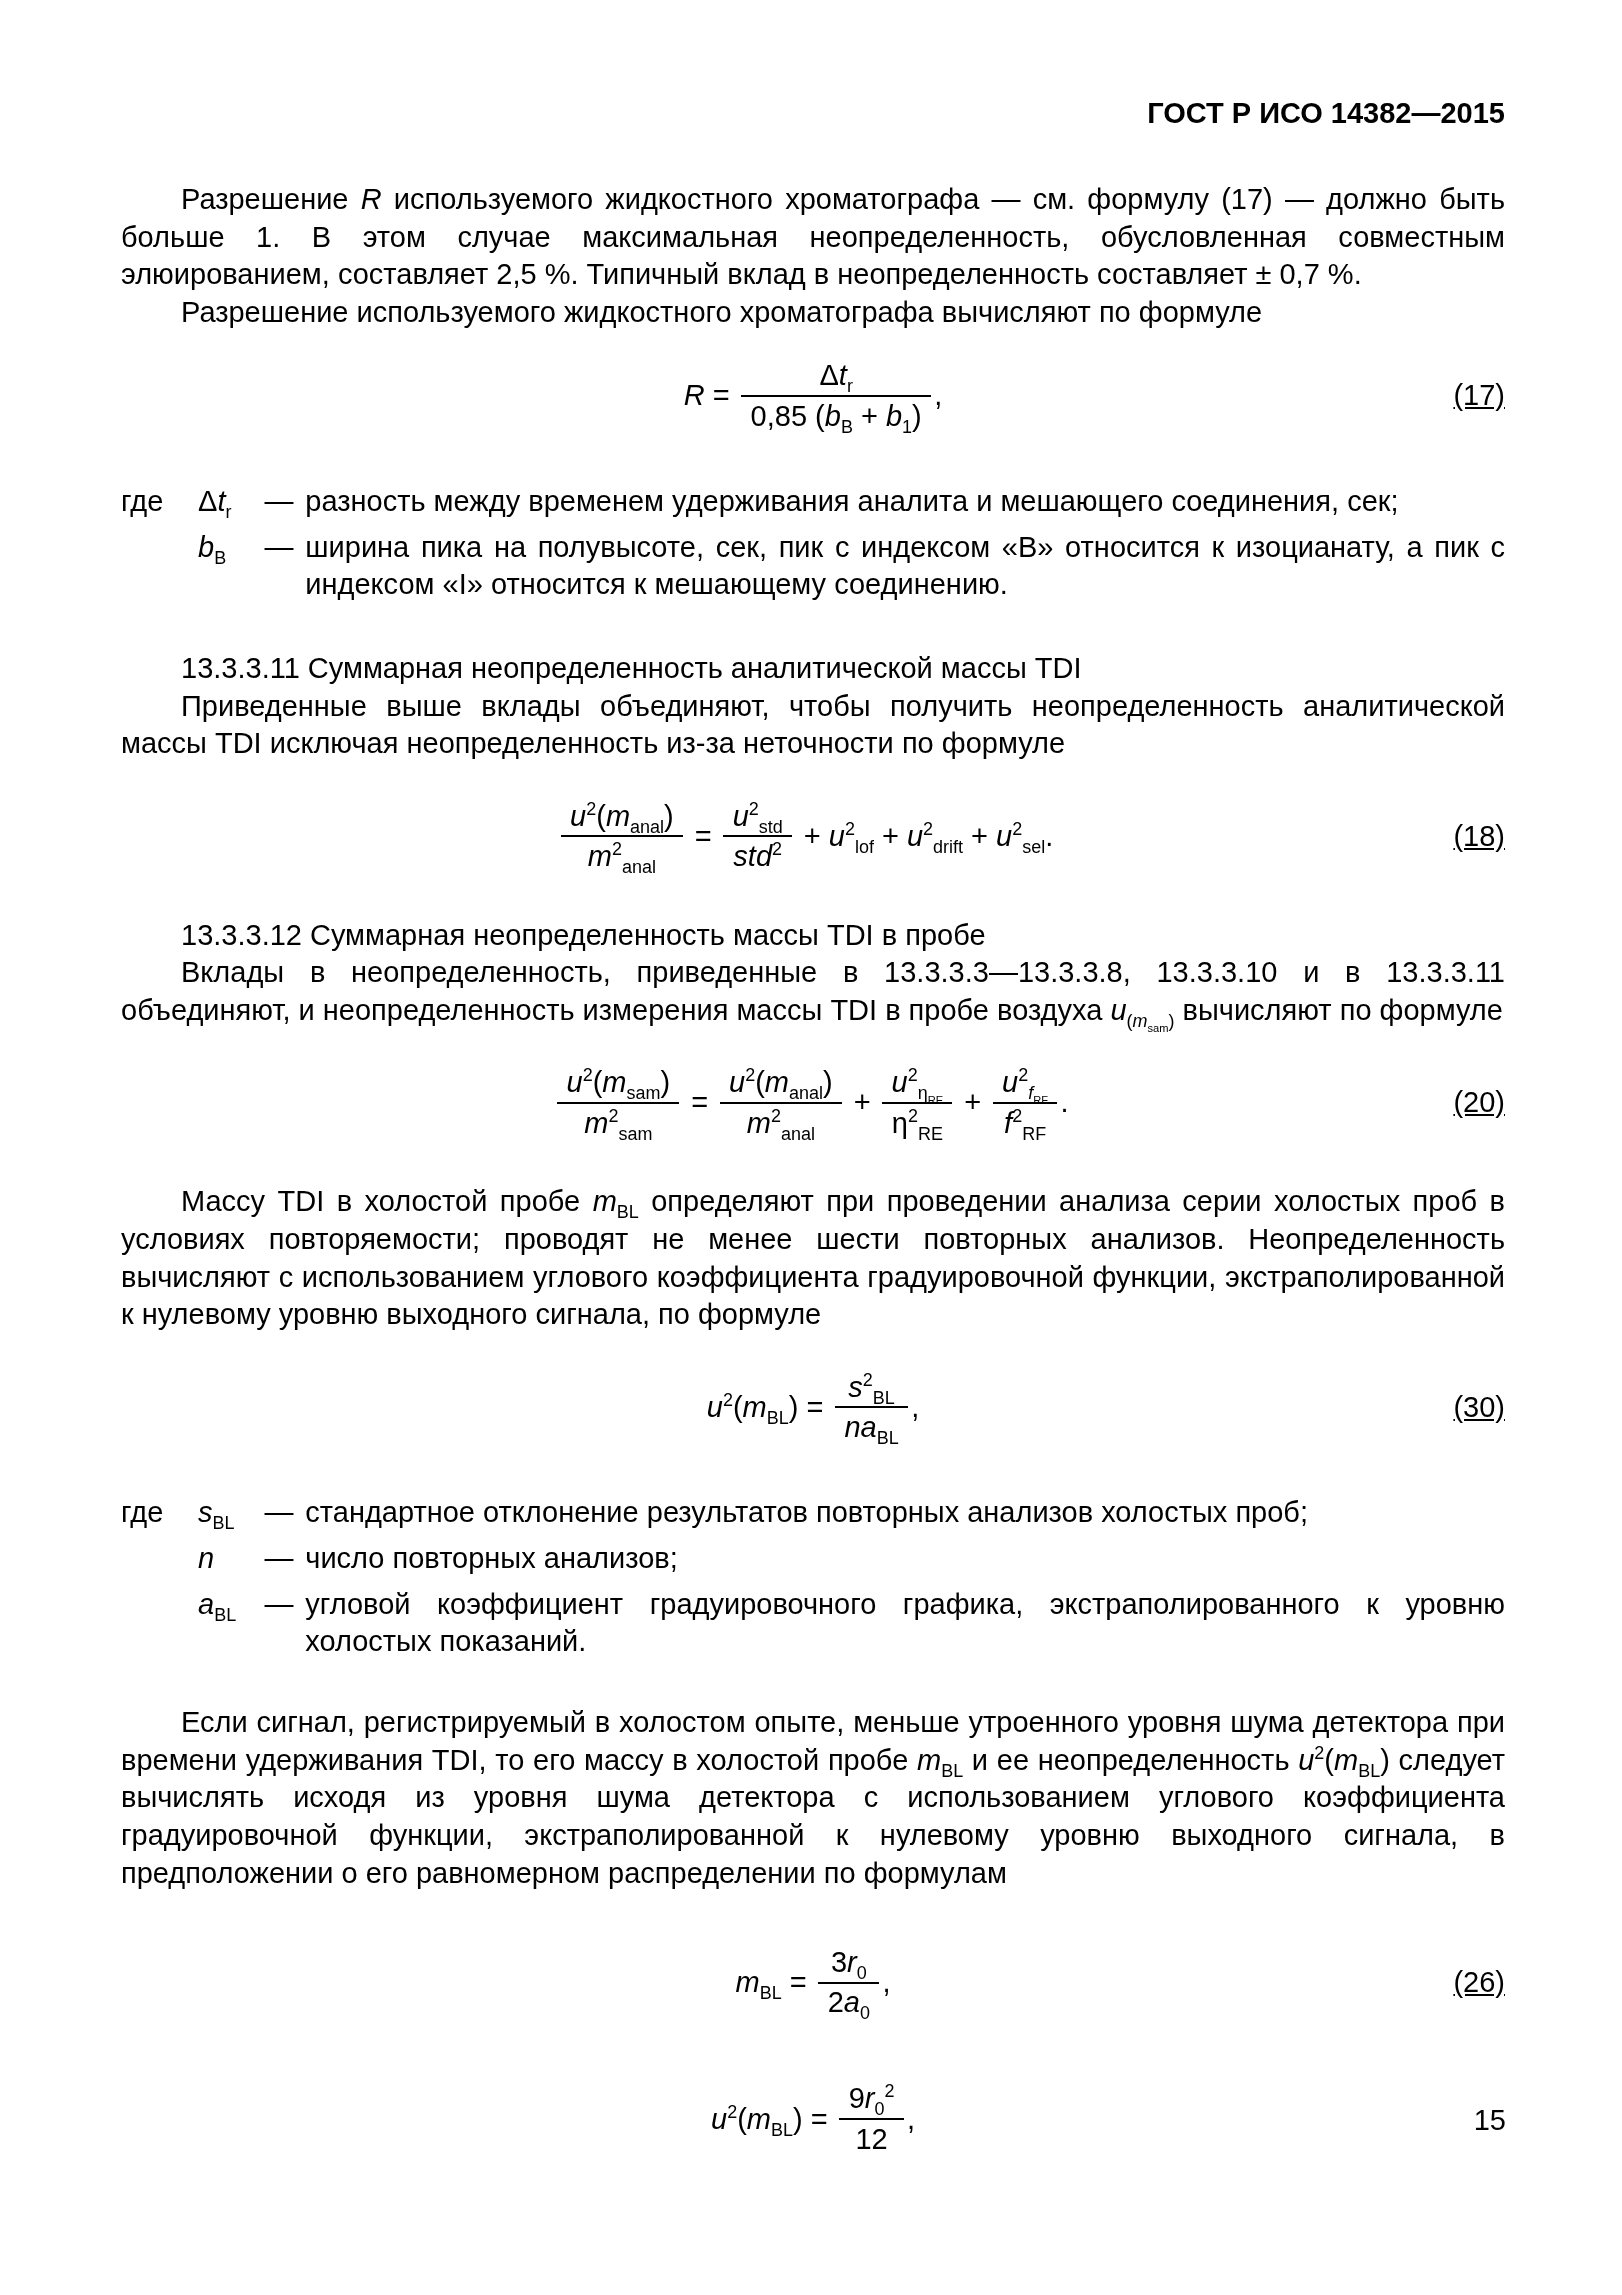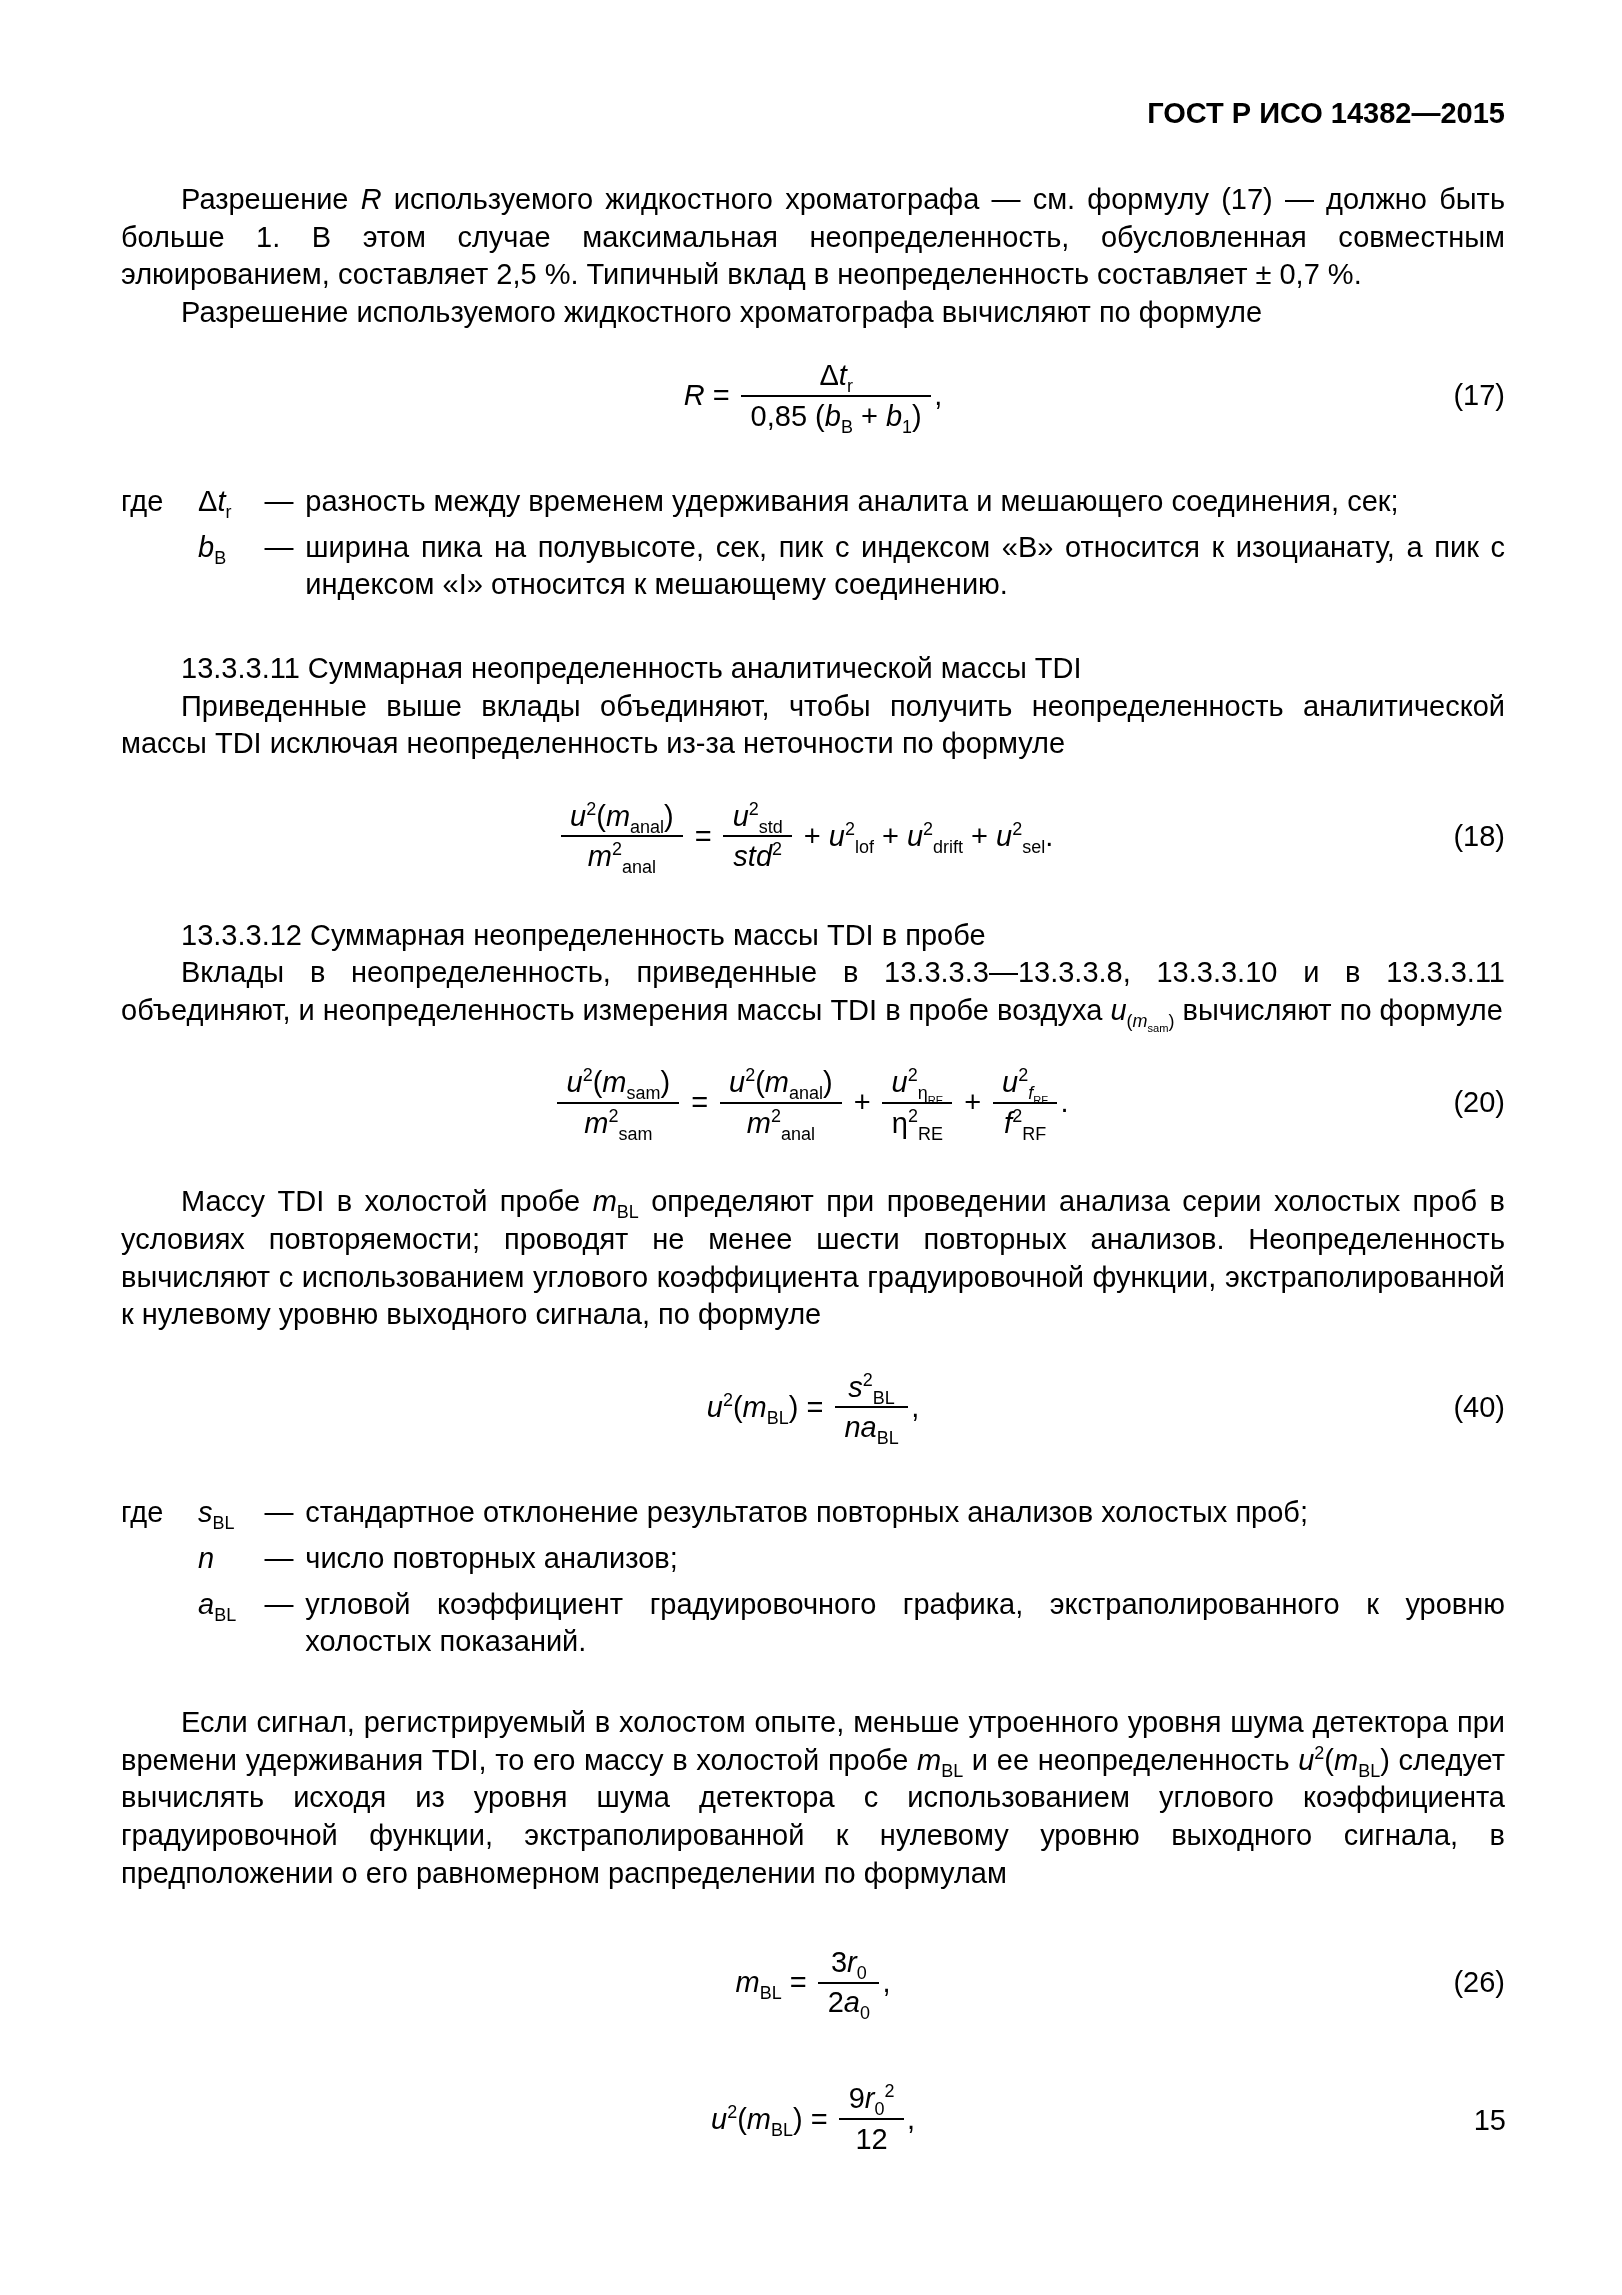--- a/index.html
+++ b/index.html
@@ -24,21 +24,21 @@
 
   
   .formula-row {
     display: grid; grid-template-columns: 1fr auto 1fr;
     align-items: center; margin: 34px 0 41px;
   }
   .formula-row.first { margin-top: 25px; }
   .formula-row.tall { margin: 51px 0 58px; }
   .f-side { min-height: 0.7px; }
   .f-mid { display: flex; align-items: center; justify-self: center; }
-  .f-num-col { text-align: right; }
+  .f-num-col { text-align: right; text-decoration: underline; }
   .f-lhs { margin-right: 11.8px; white-space: nowrap; }
   .f-op { margin: 0 11.8px; white-space: nowrap; }
   .f-tail { margin-left: 3.3px; }
   .frac { display: inline-block; text-align: center; vertical-align: middle; }
   .frac .num, .frac .den { display: block; padding: 2.6px 9.2px; white-space: nowrap; }
   .frac .den { border-top: 2px solid #000; }
 
   
   .def-block { margin: 17px 0 46px; }
   .def-block.tight { margin-bottom: 37px; }
@@ -143,21 +143,21 @@
   <div class="formula-row">
     <span class="f-side"></span>
     <span class="f-mid">
       <span class="f-lhs"><i>u</i><sup>2</sup>(<i>m</i><sub>BL</sub>) =</span>
       <span class="frac">
         <span class="num"><i>s</i><sup>2</sup><sub>BL</sub></span>
         <span class="den"><i>na</i><sub>BL</sub></span>
       </span>
       <span class="f-tail">,</span>
     </span>
-    <span class="f-num-col">(40)</span>
+    <span class="f-num-col">(30)</span>
   </div>
 
   <div class="def-block tight">
     <div class="def-row">
       <span class="def-where">где</span>
       <span class="def-term"><i>s</i><sub>BL</sub></span>
       <span class="def-dash">—</span>
       <span class="def-text">стандартное отклонение результатов повторных анализов холостых проб;</span>
     </div>
     <div class="def-row">

